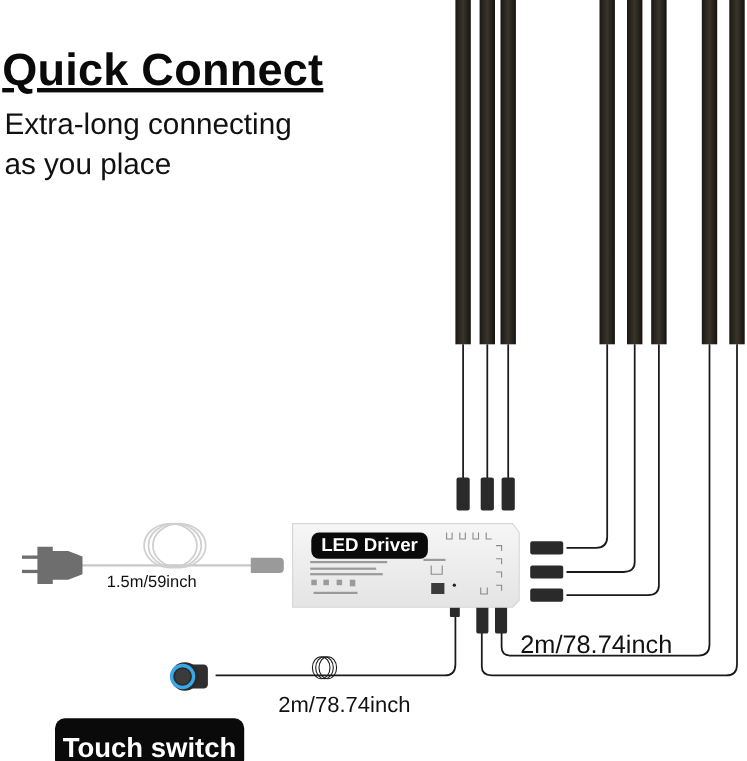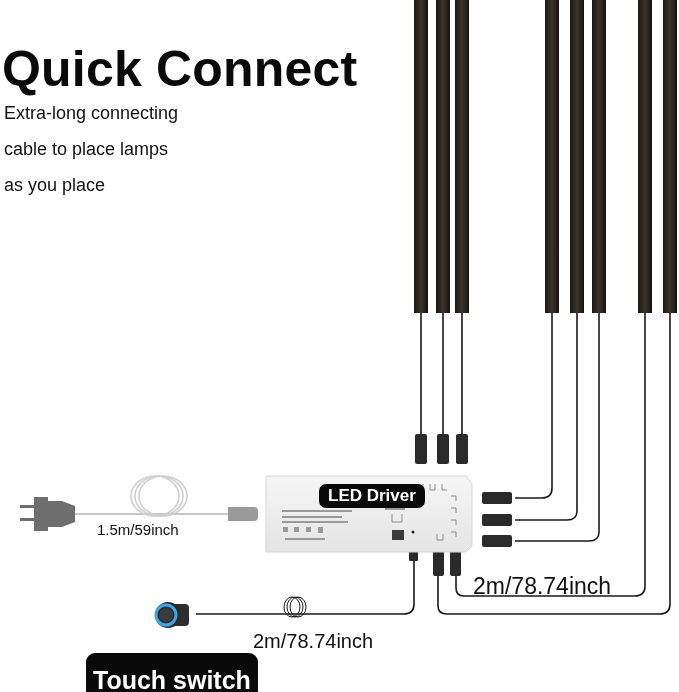--- a/index.html
+++ b/index.html
@@ -1,32 +1,31 @@
 <!DOCTYPE html>
 <html><head>
 <meta charset="utf-8">
 <style>
   html, body { margin: 0; padding: 0; background: #ffffff; }
   body { width: 679px; height: 692px; position: relative; overflow: hidden; font-family: "Liberation Sans", sans-serif; }
-  .headline { position: absolute; left: 2px; top: 40px; font-size: 50px; font-weight: bold; color: #0a0a0a; letter-spacing: 0.2px; }
-  .subtext { position: absolute; left: 4px; top: 95px; font-size: 18px; line-height: 36px; color: #111; }
+  .headline { position: absolute; left: 2px; top: 40px; font-size: 41px; font-weight: bold; color: #0a0a0a; letter-spacing: 0.2px; text-decoration: underline; }
+  .subtext { position: absolute; left: 4px; top: 95px; font-size: 27px; line-height: 36px; color: #111; }
   .subtext div { white-space: nowrap; }
   svg.scene { position: absolute; left: 0; top: 0; }
   .lbl { position: absolute; font-size: 15px; color: #111; white-space: nowrap; }
-  .badge { position: absolute; background: #0a0a0a; color: #fff; font-weight: bold; border-radius: 9px; white-space: nowrap; margin-left: 36px; }
+  .badge { position: absolute; background: #0a0a0a; color: #fff; font-weight: bold; border-radius: 9px; white-space: nowrap; }
   .driver-badge { left: 283px; top: 484px; font-size: 17px; padding: 2px 9px; border-radius: 7px; }
   .touch-badge { left: 50px; top: 653px; font-size: 25px; padding: 13px 7px 4px 7px; }
 </style>
 </head>
 <body>
 
 <div class="headline">Quick Connect</div>
 <div class="subtext">
   <div>Extra-long connecting</div>
-  <div>cable to place lamps</div>
   <div>as you place</div>
 </div>
 
 <svg class="scene" width="679" height="692" viewBox="0 0 679 692">
   <defs>
     <linearGradient id="barGrad" x1="0" x2="1" y1="0" y2="0">
       <stop offset="0" stop-color="#1a1714"></stop>
       <stop offset="0.5" stop-color="#3a342b"></stop>
       <stop offset="1" stop-color="#15120f"></stop>
     </linearGradient>

